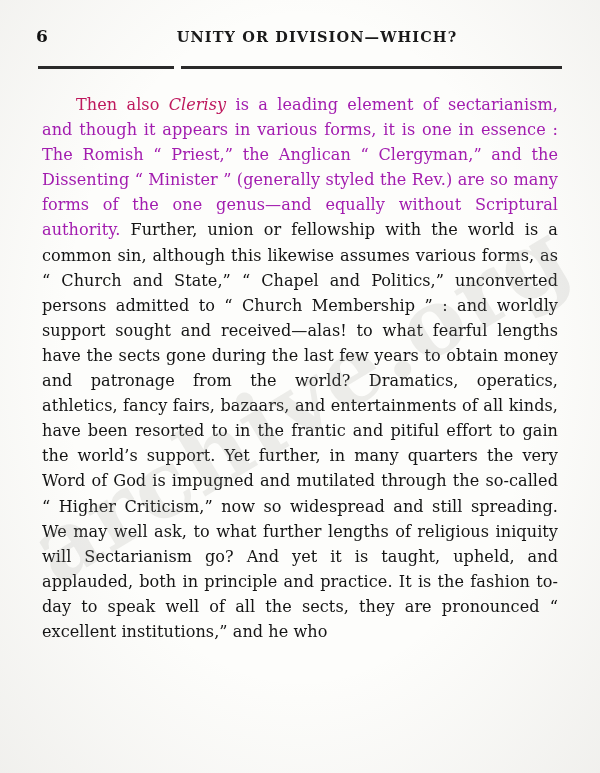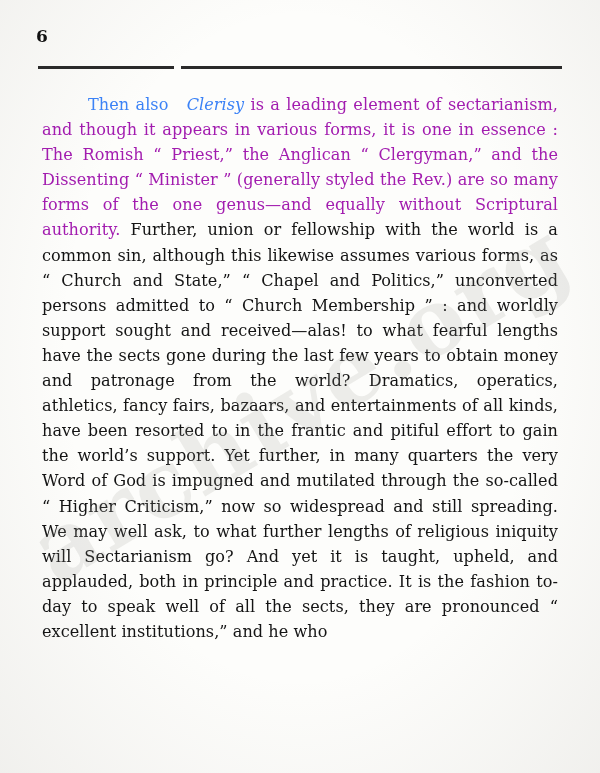--- a/index.html
+++ b/index.html
@@ -117,32 +117,33 @@
     letter-spacing: 0.05px;
   }
   .body-text p {
     margin: 0;
     text-indent: 34px;
   }
   .body-text i {
   }
 
   
-  .fade-1 { color: #3b82f6; margin-left: 12px; }
+  .fade-1 { color: #be185d; }
   .fade-2 { color: #a21caf; }
 </style>
 </head>
 <body>
 
 <div class="page">
 
   <div class="watermark">archive.org</div>
 
   <div class="header">
     <div class="folio">6</div>
+    <div class="running-head">UNITY OR DIVISION—WHICH?</div>
   </div>
 
   <div class="rule"></div>
 
   <div class="body-text">
     <p id="para"><span class="fade-1">Then also </span><i class="fade-1">Clerisy</i><span class="fade-2"> is a leading element of sectarianism, and though it appears in various forms, it is one in essence : The Romish “ Priest,” the Anglican “ Clergyman,” and the Dissenting “ Minister ” (generally styled the Rev.) are so many forms of the one genus—and equally without Scriptural authority.</span><span> Further, union or fellowship with the world is a common sin, although this likewise assumes various forms, as “ Church and State,” “ Chapel and Politics,” unconverted persons admitted to “ Church Membership ” : and worldly support sought and received—alas! to what fearful lengths have the sects gone during the last few years to obtain money and patronage from the world?</span><span> Dramatics, operatics, athletics, fancy fairs, bazaars, and entertainments of all kinds, have been resorted to in the frantic and pitiful effort to gain the world’s support.</span><span> Yet further, in many quarters the very Word of God is impugned and mutilated through the so-called “ Higher Criticism,” now so widespread and still spreading.</span><span> We may well ask, to what further lengths of religious iniquity will Sectarianism go? And yet it is taught, upheld, and applauded, both in principle and practice.</span><span> It is the fashion to-day to speak well of all the sects, they are pronounced “ excellent institutions,” and he who</span></p>
   </div>
 
   <div class="paper-tone"></div>
 </div>

